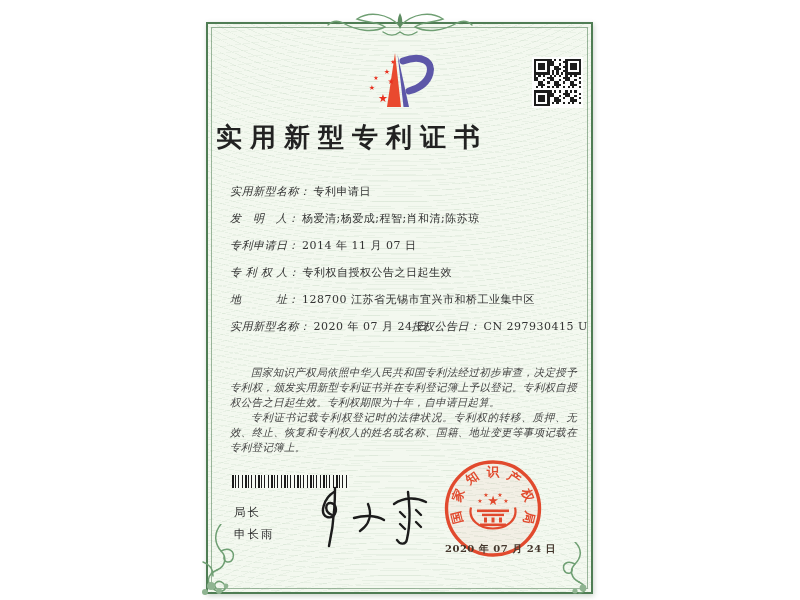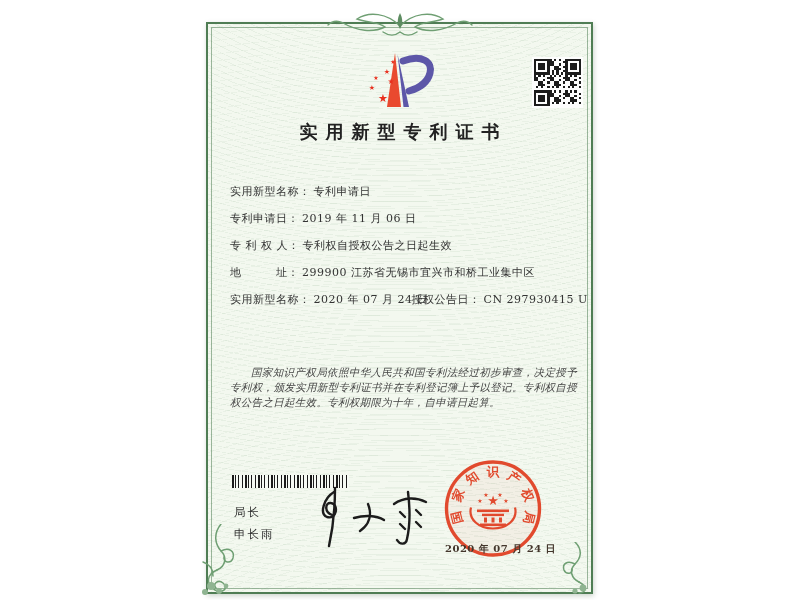--- a/index.html
+++ b/index.html
@@ -10,25 +10,25 @@
       repeating-radial-gradient(ellipse 140% 70% at 50% -30%, rgba(122,164,124,0.10) 0 1px, rgba(0,0,0,0) 1px 7px),
       repeating-radial-gradient(ellipse 140% 70% at 50% 130%, rgba(122,164,124,0.08) 0 1px, rgba(0,0,0,0) 1px 9px),
       #f3f8ef;
     border:2px solid #4f7d54; box-shadow:1px 2px 5px rgba(60,90,60,0.25);}
   .frame-inner{position:absolute;inset:3px;border:1px solid rgba(79,125,84,0.55);pointer-events:none;}
   .cert-number{position:absolute;left:22px;top:31px;font-size:11px;letter-spacing:1.5px;color:#3a3a3a;}
   .logo{position:absolute;left:50%;top:26px;transform:translateX(-50%);width:72px;height:62px;}
   .qr{position:absolute;left:324px;top:33px;width:47px;height:47px;background:#fdfdfd;
     display:grid;grid-template-rows:repeat(21,1fr);grid-template-columns:repeat(21,1fr);padding:2px;}
   .qr i{display:block;}
-  .title{position:absolute;left:0;right:0;top:96px;text-align:center;font-size:18px;font-weight:bold;
+  .title{position:absolute;left:0;right:0;top:96px;text-align:left;font-size:26px;font-weight:bold;
     letter-spacing:8px;color:#222;text-indent:8px;}
   .fields{position:absolute;left:22px;top:160px;right:12px;font-size:11px;color:#333;}
   .frow{height:14px;margin-bottom:13px;white-space:nowrap;}
-  .flabel{display:inline-block;white-space:pre;letter-spacing:0.5px;}
+  .flabel{display:inline-block;white-space:pre;letter-spacing:0.5px;font-style:italic;}
   .fvalue{margin-left:3px;letter-spacing:0.5px;}
   .gcol1{display:inline-block;width:178px;}
   .paragraphs{position:absolute;left:22px;top:341px;width:347px;font-size:10.5px;line-height:15px;
     text-align:justify;font-style:italic;color:#454545;letter-spacing:0.3px;}
   .paragraphs p{margin:0;text-indent:2em;}
   .barcode{position:absolute;left:24px;top:451px;width:117px;height:13px;
     background:repeating-linear-gradient(90deg,#1b1b1b 0 2px,#f6faf4 2px 3px,#1b1b1b 3px 4px,#f6faf4 4px 6px,#1b1b1b 6px 7px,#f6faf4 7px 10px,#1b1b1b 10px 11px,#f6faf4 11px 13px);}
   .officer{position:absolute;left:26px;top:481px;font-size:11.5px;color:#2f2f2f;}
   .officer div{height:22px;letter-spacing:2px;}
   .signature{position:absolute;left:94px;top:460px;width:138px;height:70px;}
@@ -540,36 +540,40 @@
         <i style=""></i>
       </div>
 
     <div class="title">实用新型专利证书</div>
 
     <div class="fields">
       <div class="frow">
         <span class="flabel">实用新型名称：</span><span class="fvalue">专利申请日</span>
       </div>
       <div class="frow">
-        <span class="flabel">专利申请日：</span><span class="fvalue">2019 年 11 月 06 日</span>
+        <span class="flabel">发　明　人：</span><span class="fvalue">杨爱清;杨爱成;程智;肖和清;陈苏琼</span>
+      </div>
+      <div class="frow">
+        <span class="flabel">专利申请日：</span><span class="fvalue">2014 年 11 月 07 日</span>
       </div>
       <div class="frow">
         <span class="flabel">专 利 权 人：</span><span class="fvalue">专利权自授权公告之日起生效</span>
       </div>
       <div class="frow">
-        <span class="flabel">地　　　址：</span><span class="fvalue">299900 江苏省无锡市宜兴市和桥工业集中区</span>
+        <span class="flabel">地　　　址：</span><span class="fvalue">128700 江苏省无锡市宜兴市和桥工业集中区</span>
       </div>
       <div class="frow">
         <span class="gcol1"><span class="flabel">实用新型名称：</span><span class="fvalue">2020 年 07 月 24 日</span></span>
         <span class="gcol2"><span class="flabel">授权公告日：</span><span class="fvalue">CN 297930415 U</span></span>
       </div>
     </div>
 
     <div class="paragraphs">
       <p>国家知识产权局依照中华人民共和国专利法经过初步审查，决定授予专利权，颁发实用新型专利证书并在专利登记簿上予以登记。专利权自授权公告之日起生效。专利权期限为十年，自申请日起算。</p>
+      <p>专利证书记载专利权登记时的法律状况。专利权的转移、质押、无效、终止、恢复和专利权人的姓名或名称、国籍、地址变更等事项记载在专利登记簿上。</p>
     </div>
 
     <div class="barcode"></div>
 
     <div class="officer">
       <div>局长</div>
       <div>申长雨</div>
     </div>
 
     <svg class="signature" viewBox="0 0 138 70">

